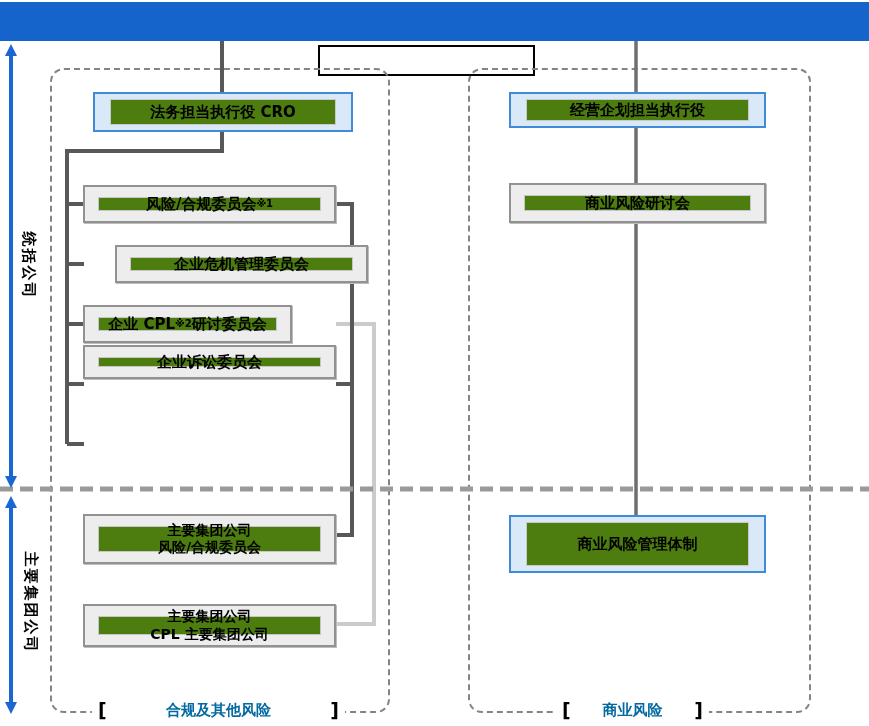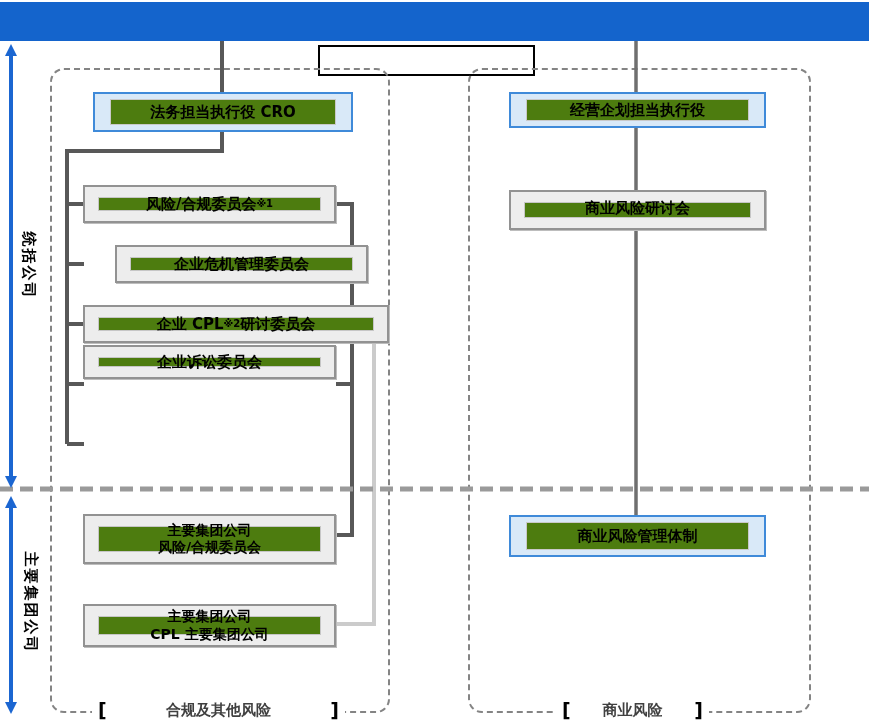--- a/index.html
+++ b/index.html
@@ -34,21 +34,21 @@
   .box.gray{background:#ededed;border:2px solid #929292;padding:10px 13px;box-shadow:1px 1px 0 #bdbdbd;}
   .box.gray .inner{border:1px solid #c6c6c6;}
   .box .inner .sup{font-size:10px;vertical-align:super;font-weight:bold;}
   .box .inner.two-line{flex-direction:column;font-size:14px;}
   
   .footer-strip{
     position:absolute;top:697px;height:26px;background:#ffffff;z-index:3;
     display:flex;align-items:center;justify-content:space-between;padding:0 6px;box-sizing:border-box;
   }
   .footer-strip .bracket{font-size:19px;font-weight:bold;color:#000;}
-  .footer-strip .flabel{font-size:15px;font-weight:bold;color:#404040;}
+  .footer-strip .flabel{font-size:15px;font-weight:bold;color:#0369a1;}
   
   .side-label{
     position:absolute;font-weight:bold;font-size:15px;color:#000;letter-spacing:2px;
     transform:rotate(90deg);transform-origin:center center;white-space:nowrap;z-index:2;
   }
 </style>
 </head>
 <body>
 
 <div id="canvas">
@@ -103,21 +103,21 @@
         <span></span>
     </div>
   </div>
   <div class="box gray" style="left:83px;top:245px;width:253px;height:38px;margin-left:32px;">
     <div class="inner">
       <span>企业危机管理委员会</span>
         <span class="sup"></span>
         <span></span>
     </div>
   </div>
-  <div class="box gray" style="left:83px;top:305px;width:306px;height:38px;">
+  <div class="box gray" style="left:83px;top:305px;width:209px;height:38px;">
     <div class="inner">
       <span>企业 CPL</span>
         <span class="sup">※2</span>
         <span>研讨委员会</span>
     </div>
   </div>
   <div class="box gray" style="left:83px;top:345px;width:253px;height:34px;">
     <div class="inner">
       <span>企业诉讼委员会</span>
         <span class="sup"></span>
@@ -136,26 +136,26 @@
       <span>主要集团公司</span>
       <span>CPL 主要集团公司</span>
     </div>
   </div>
 
   <div class="box blue" style="left:509px;top:92px;width:257px;height:36px;">
     <div class="inner">
         <span>经营企划担当执行役</span>
       </div>
   </div>
-  <div class="box gray" style="left:509px;top:190px;width:257px;height:40px;font-family:Liberation Mono, monospace;">
+  <div class="box gray" style="left:509px;top:183px;width:257px;height:40px;">
     <div class="inner">
         <span>商业风险研讨会</span>
       </div>
   </div>
-  <div class="box blue" style="left:509px;top:515px;width:257px;height:42px;">
+  <div class="box blue" style="left:509px;top:515px;width:257px;height:58px;">
     <div class="inner">
         <span>商业风险管理体制</span>
       </div>
   </div>
 
   <div class="footer-strip" style="left:92px;width:253px;">
     <span class="bracket">[</span>
     <span class="flabel">合规及其他风险</span>
     <span class="bracket">]</span>
   </div>

